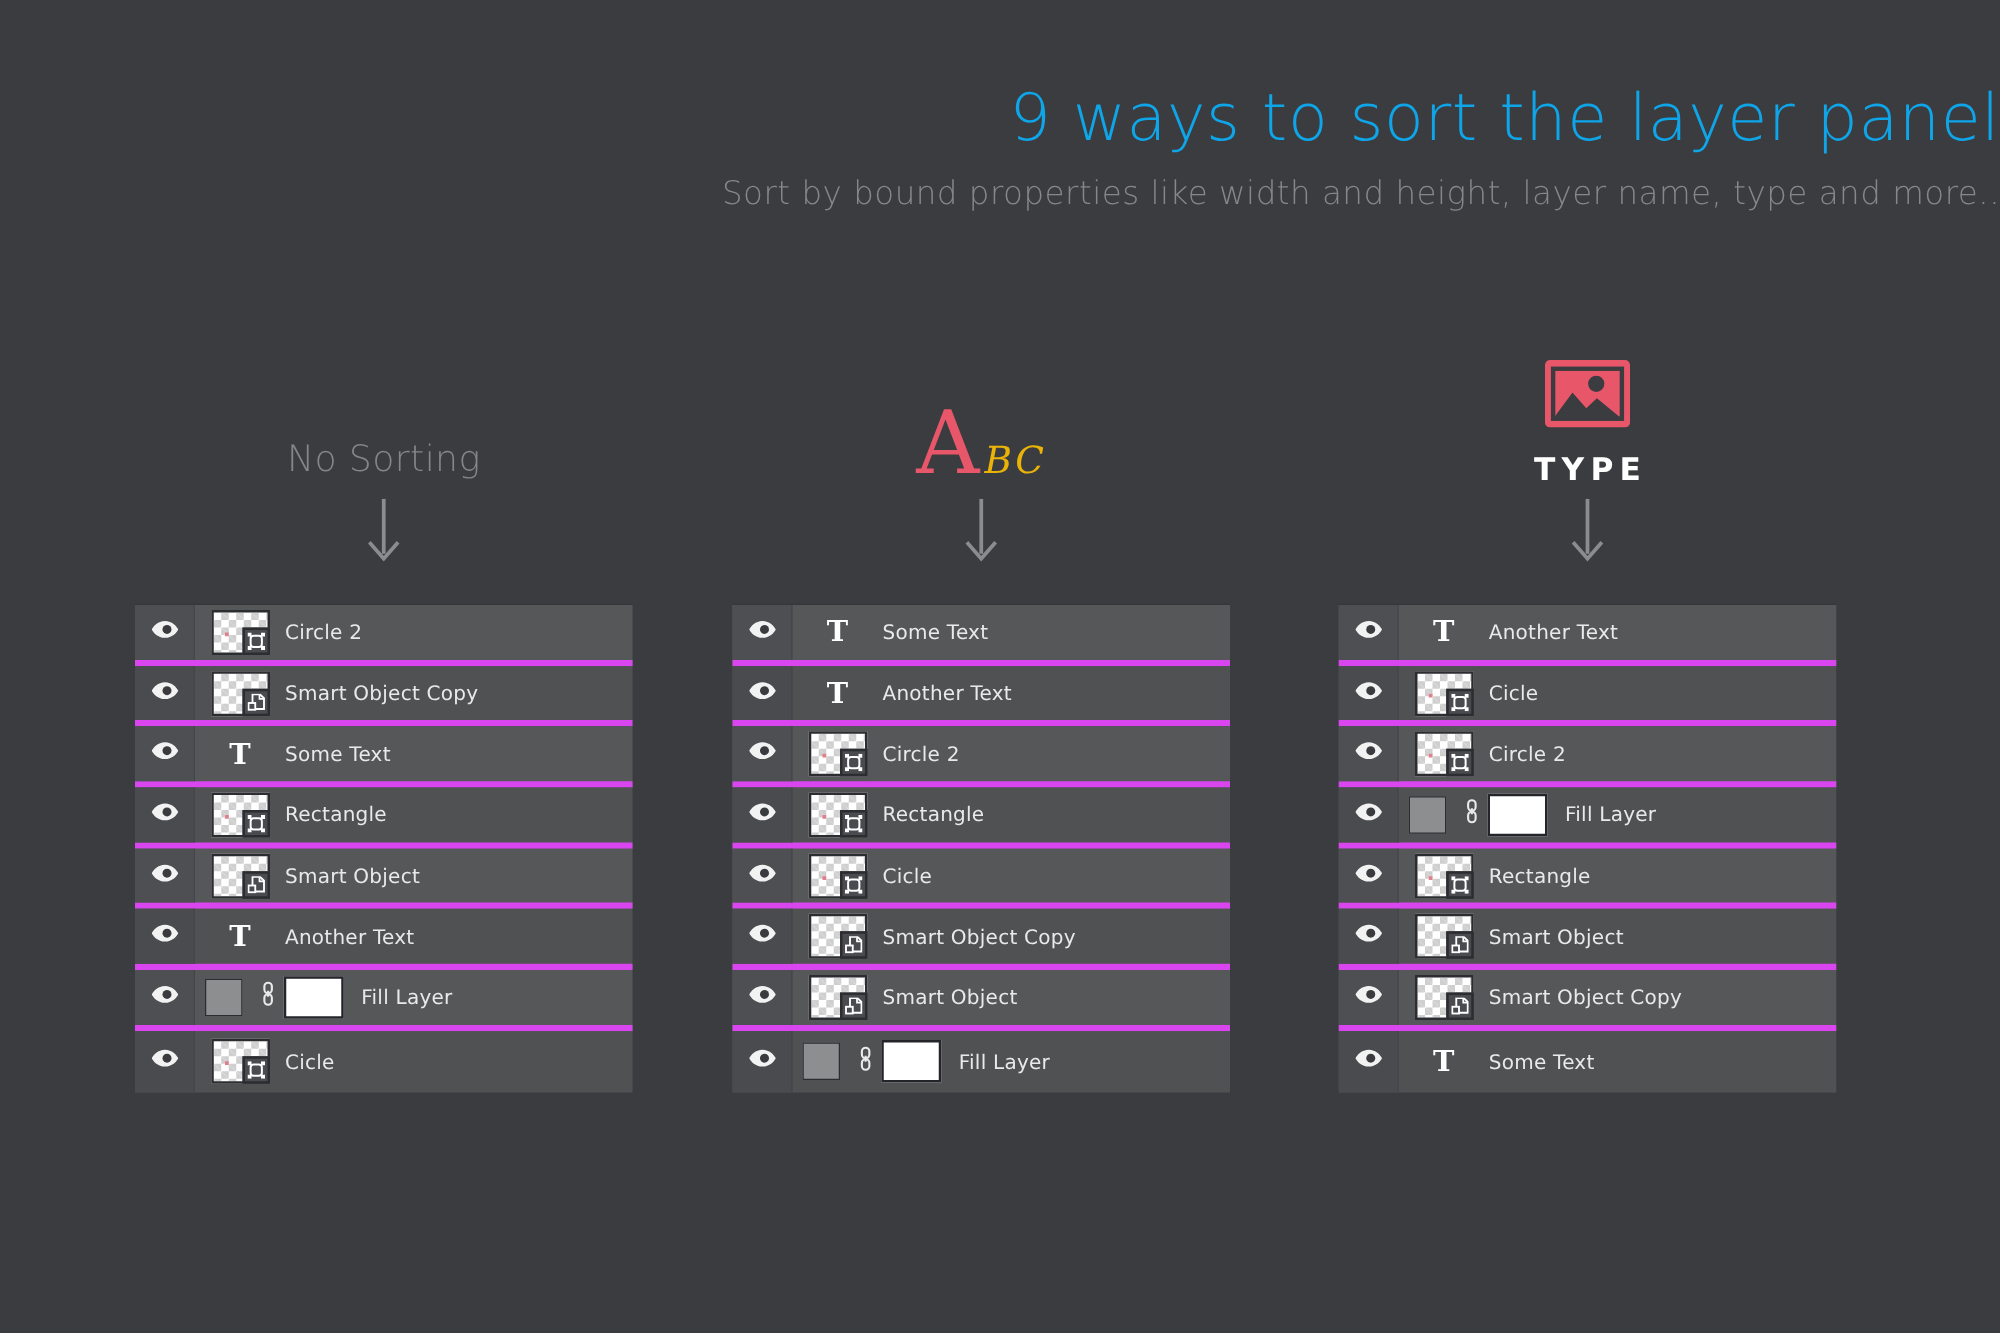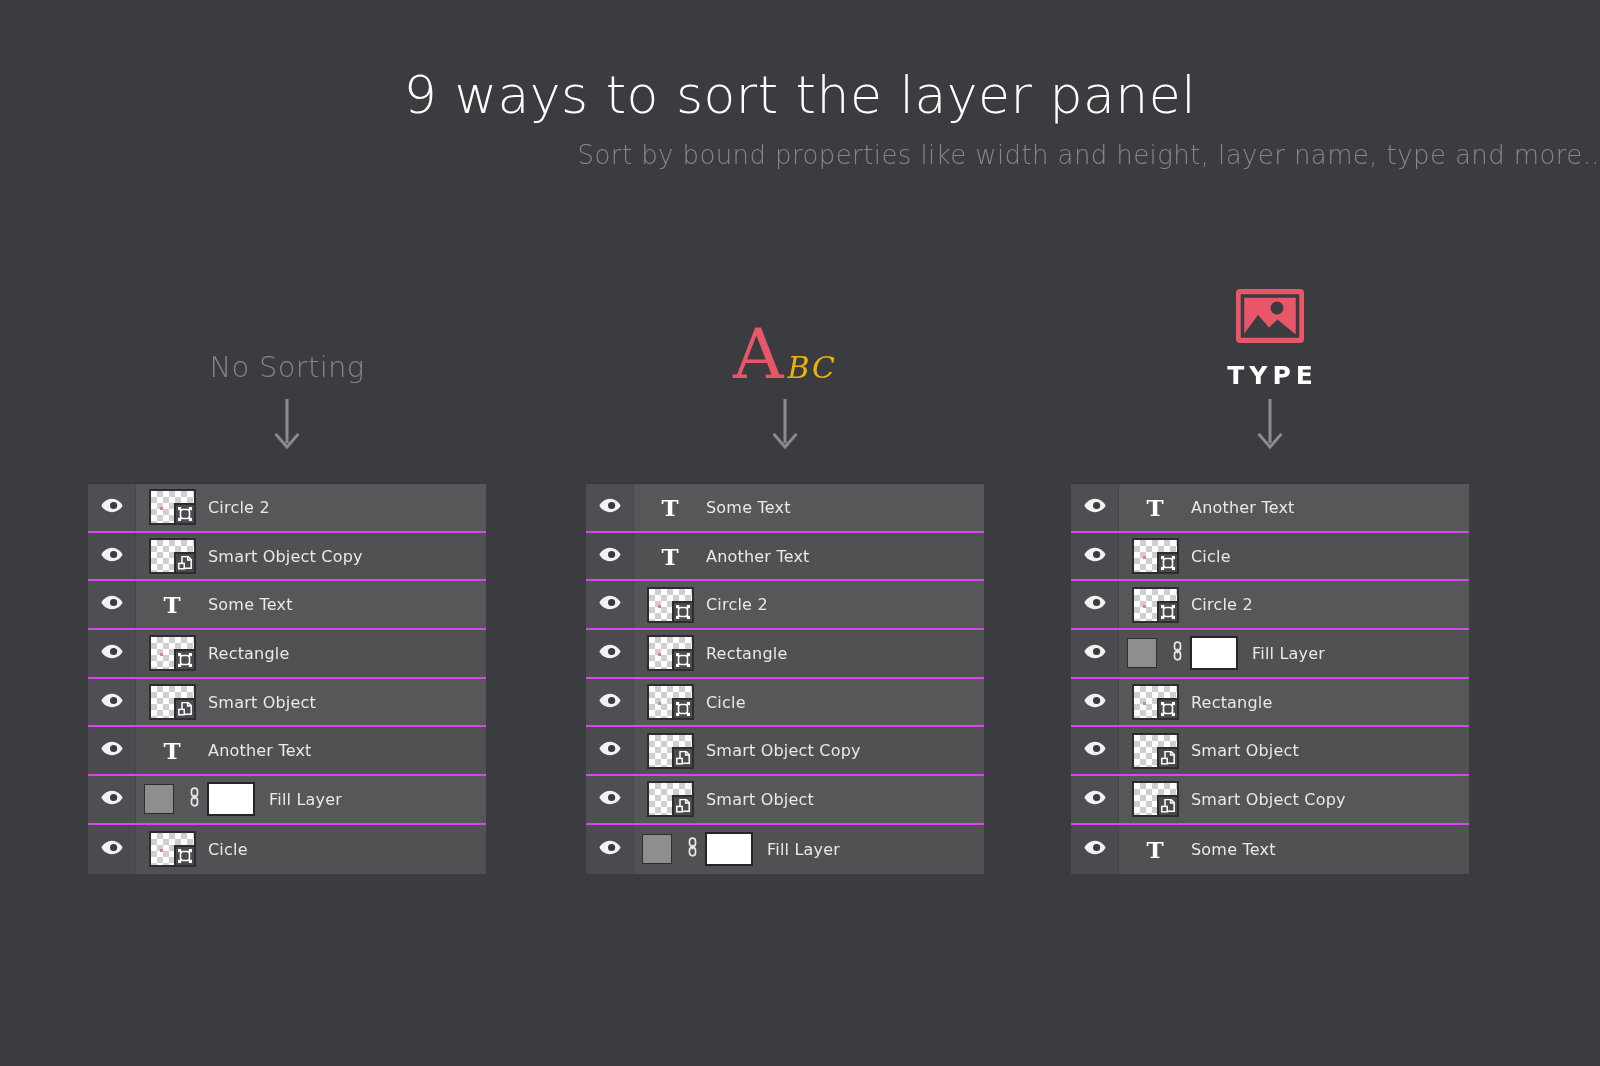--- a/index.html
+++ b/index.html
@@ -17,24 +17,25 @@
 
   
   #header {
     text-align: center;
     padding-top: 68px;
   }
   #title {
     font-family: "DejaVu Sans", sans-serif;
     font-size: 52px;
     font-weight: 300;
-    color: #ffffff;
+    color: #0ea5e9;
     letter-spacing: 0.5px;
     line-height: 1.05;
     margin: 0;
+    text-align: right;
   }
   #subtitle {
     font-family: "DejaVu Sans", sans-serif;
     font-size: 26px;
     font-weight: 300;
     color: #85878c;
     letter-spacing: 0.4px;
     margin: 17px 0 0 0;
     text-align: right;
   }
@@ -122,21 +123,21 @@
     height: 1px;
     background: #36373b;
     width: 100%;
   }
   .row {
     position: relative;
     height: 48.7px;
     display: flex;
     align-items: center;
     background: #565759;
-    border-bottom: 2px solid #d946ef;
+    border-bottom: 5px solid #d946ef;
     box-sizing: border-box;
   }
   .row:last-child { border-bottom: none; }
   .row.alt { background: #505153; }
 
   .eye-cell {
     width: 48px;
     height: 100%;
     flex: 0 0 48px;
     display: flex;
@@ -245,21 +246,21 @@
 </style>
 </head>
 <body>
 
 <div id="header">
   <h1 id="title">9 ways to sort the layer panel</h1>
   <p id="subtitle">Sort by bound properties like width and height, layer name, type and more..</p>
 </div>
 
 <div id="columns">
-    <div class="column" style="left:88px; width:398px;">
+    <div class="column" style="left:108px; width:398px;">
     <div class="col-head">
       <span class="head-plain">No Sorting</span>
     </div>
     <div class="arrow-wrap">
         <span>
     <svg width="26" height="56" viewBox="0 0 26 56">
       <path d="M13 0 L13 44" stroke="#8a8c90" stroke-width="3" fill="none"></path>
       <path d="M2.5 36 L13 48 L23.5 36" stroke="#8a8c90" stroke-width="3" fill="none" stroke-linecap="square" stroke-linejoin="miter"></path>
     </svg>
   </span>

